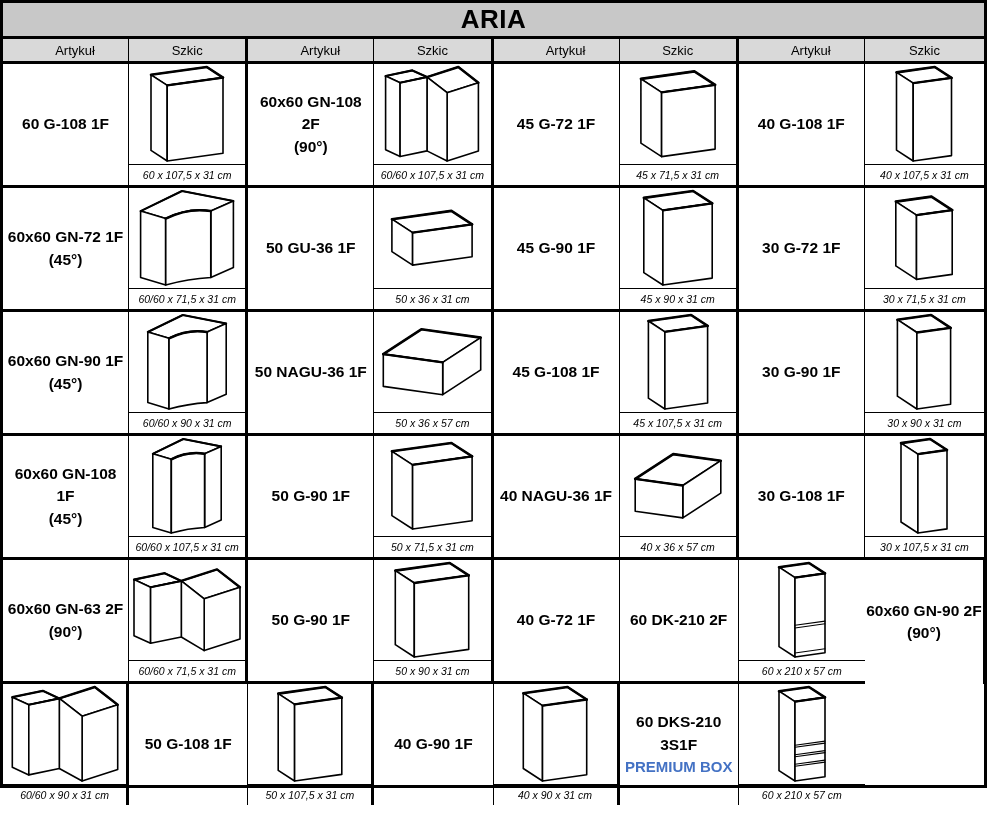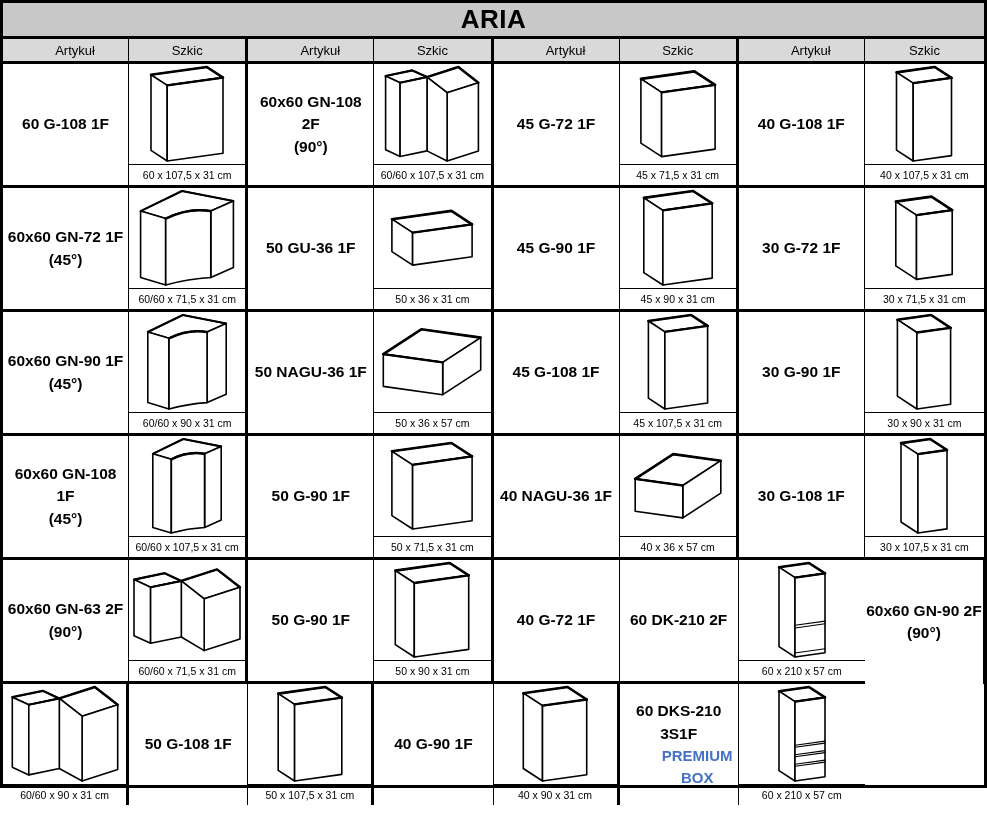--- a/index.html
+++ b/index.html
@@ -14,22 +14,22 @@
   .thinR{border-right:1.4px solid #000;padding-left:19px;}
   .thickR{border-right:3px solid #000;}
   .ac{border-right:1.4px solid #000;border-bottom:3px solid #000;display:flex;flex-direction:column;
     align-items:center;justify-content:center;font-weight:bold;font-size:15.5px;line-height:1.45;
     color:#000;text-align:center;padding:8px 1px;}
   .sc{border-right:3px solid #000;border-bottom:3px solid #000;display:flex;flex-direction:column;}
   .rr0{border-right:none;}
   .bb0{border-bottom:none;}
   .sketch-area{flex:1;display:flex;align-items:center;justify-content:center;overflow:hidden;}
   .cap{height:20px;border-top:1.6px solid #000;display:flex;align-items:center;justify-content:center;
-    font-size:10.5px;color:#000;white-space:nowrap;}
-  .premium{font-size:15px;margin-left:37px;}
+    font-size:10.5px;color:#000;white-space:nowrap;font-style:italic;}
+  .premium{font-size:15px;}
 </style>
 </head>
 <body>
 
 <div id="tbl">
   <div class="title">ARIA</div>
 <div class="hc thinR">Artykuł</div>
     <div class="hc thickR">Szkic</div>
     <div class="hc thinR">Artykuł</div>
     <div class="hc thickR">Szkic</div>

